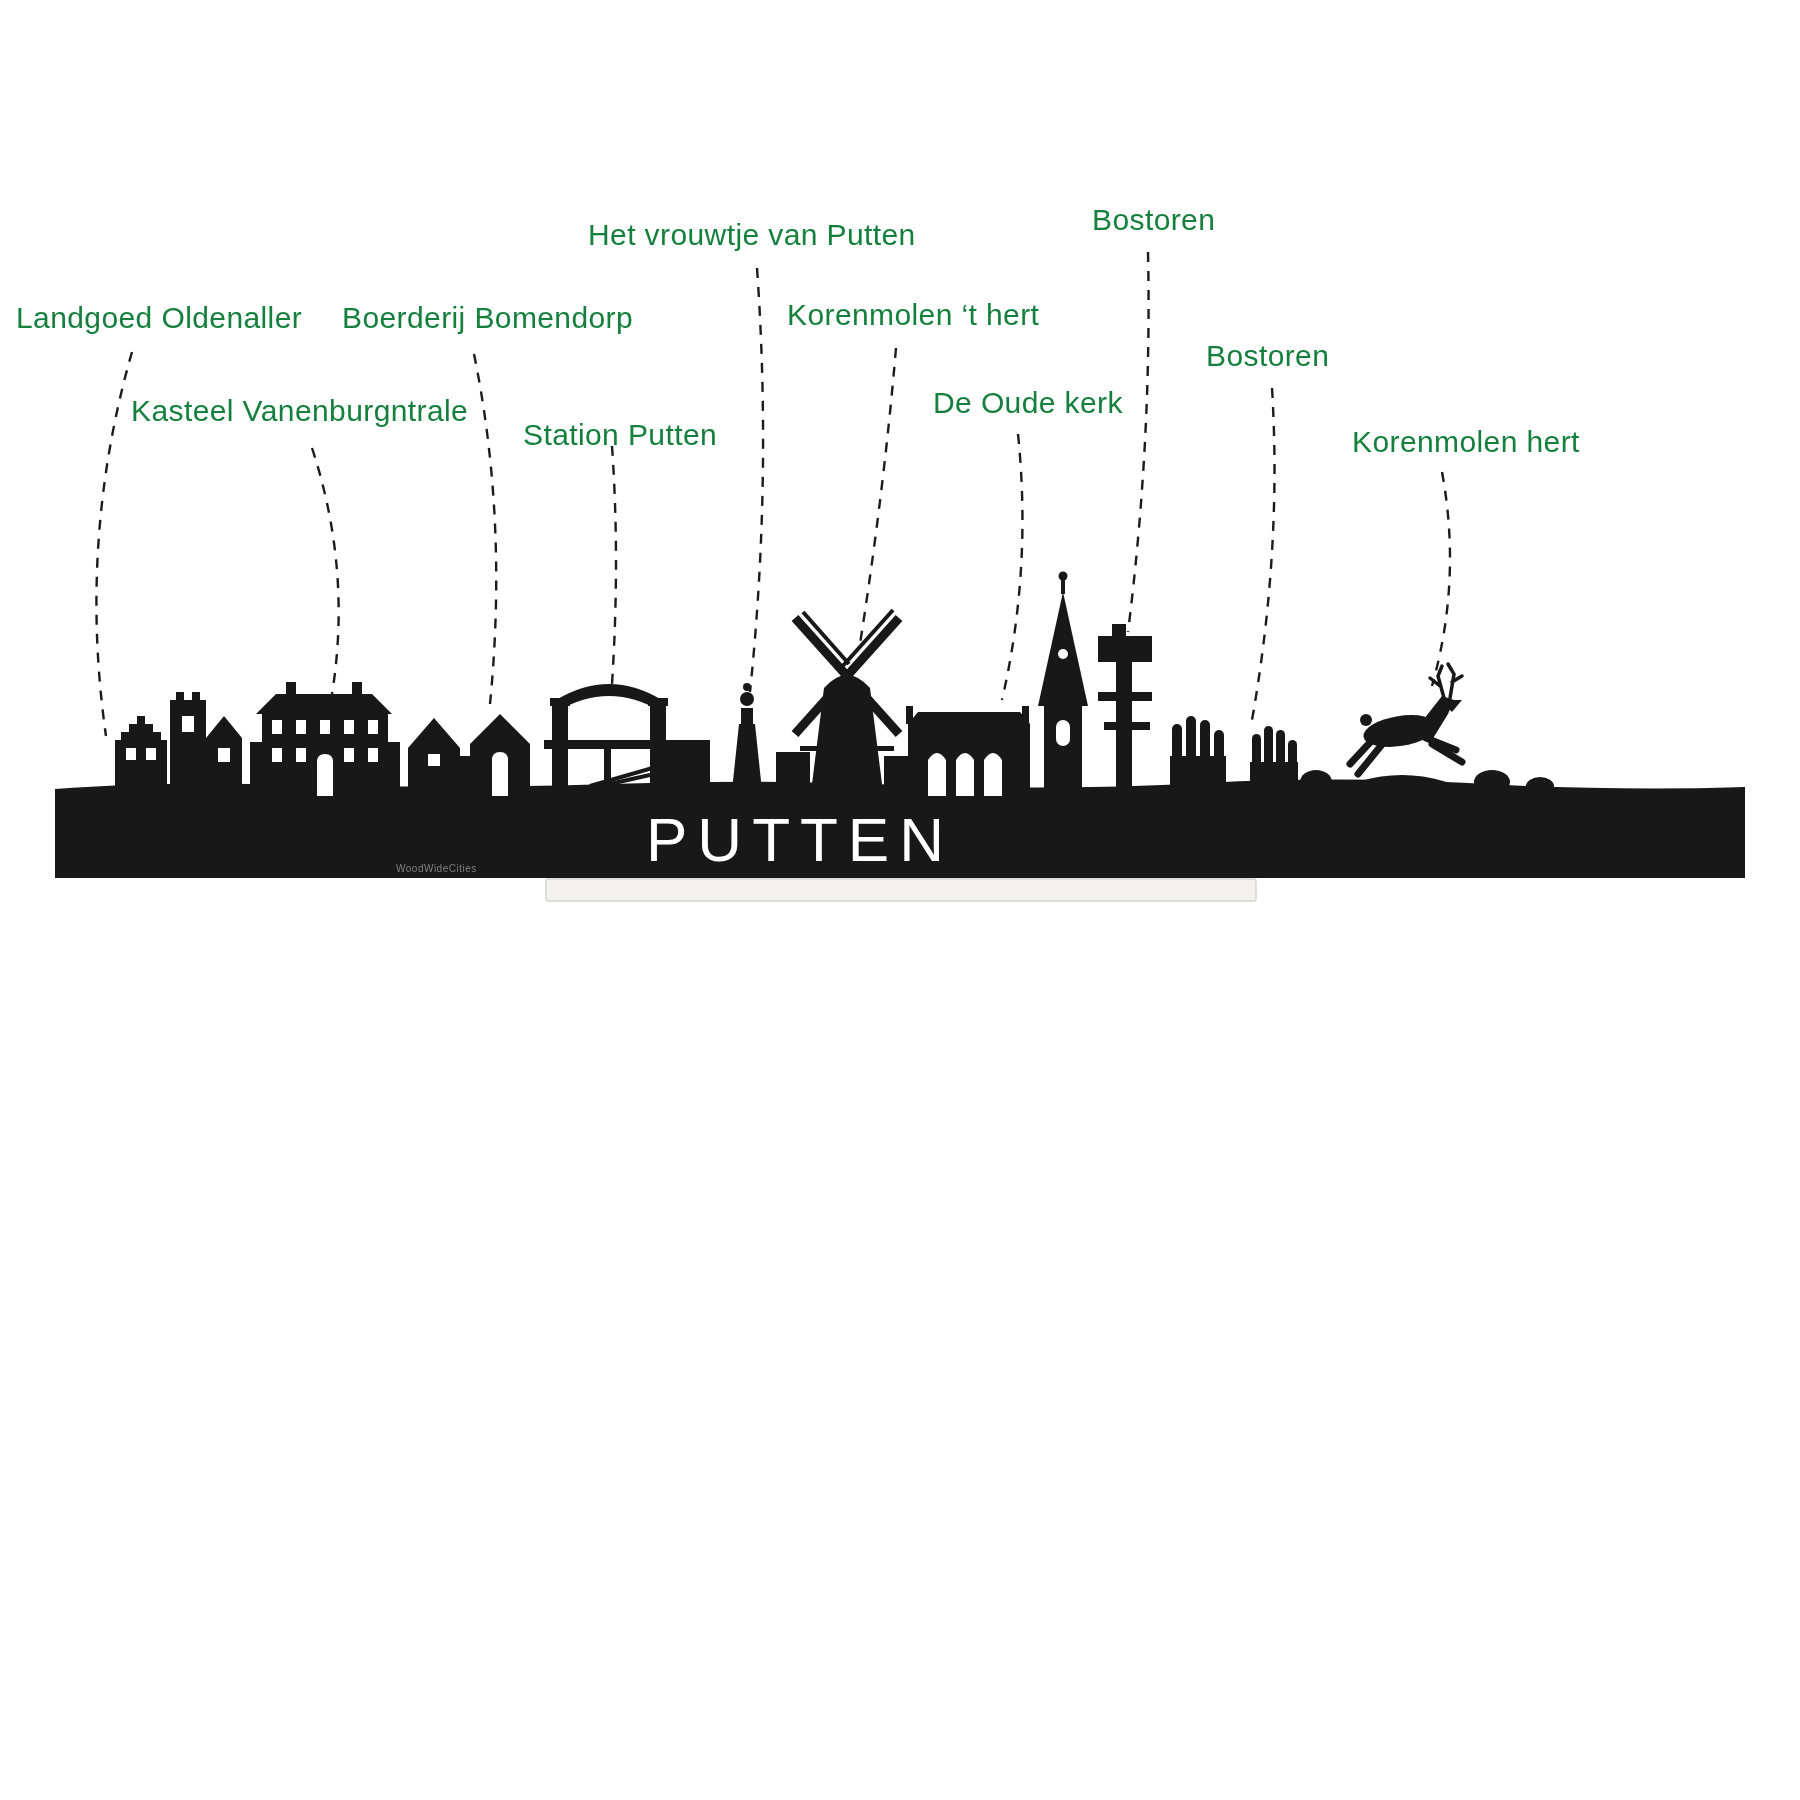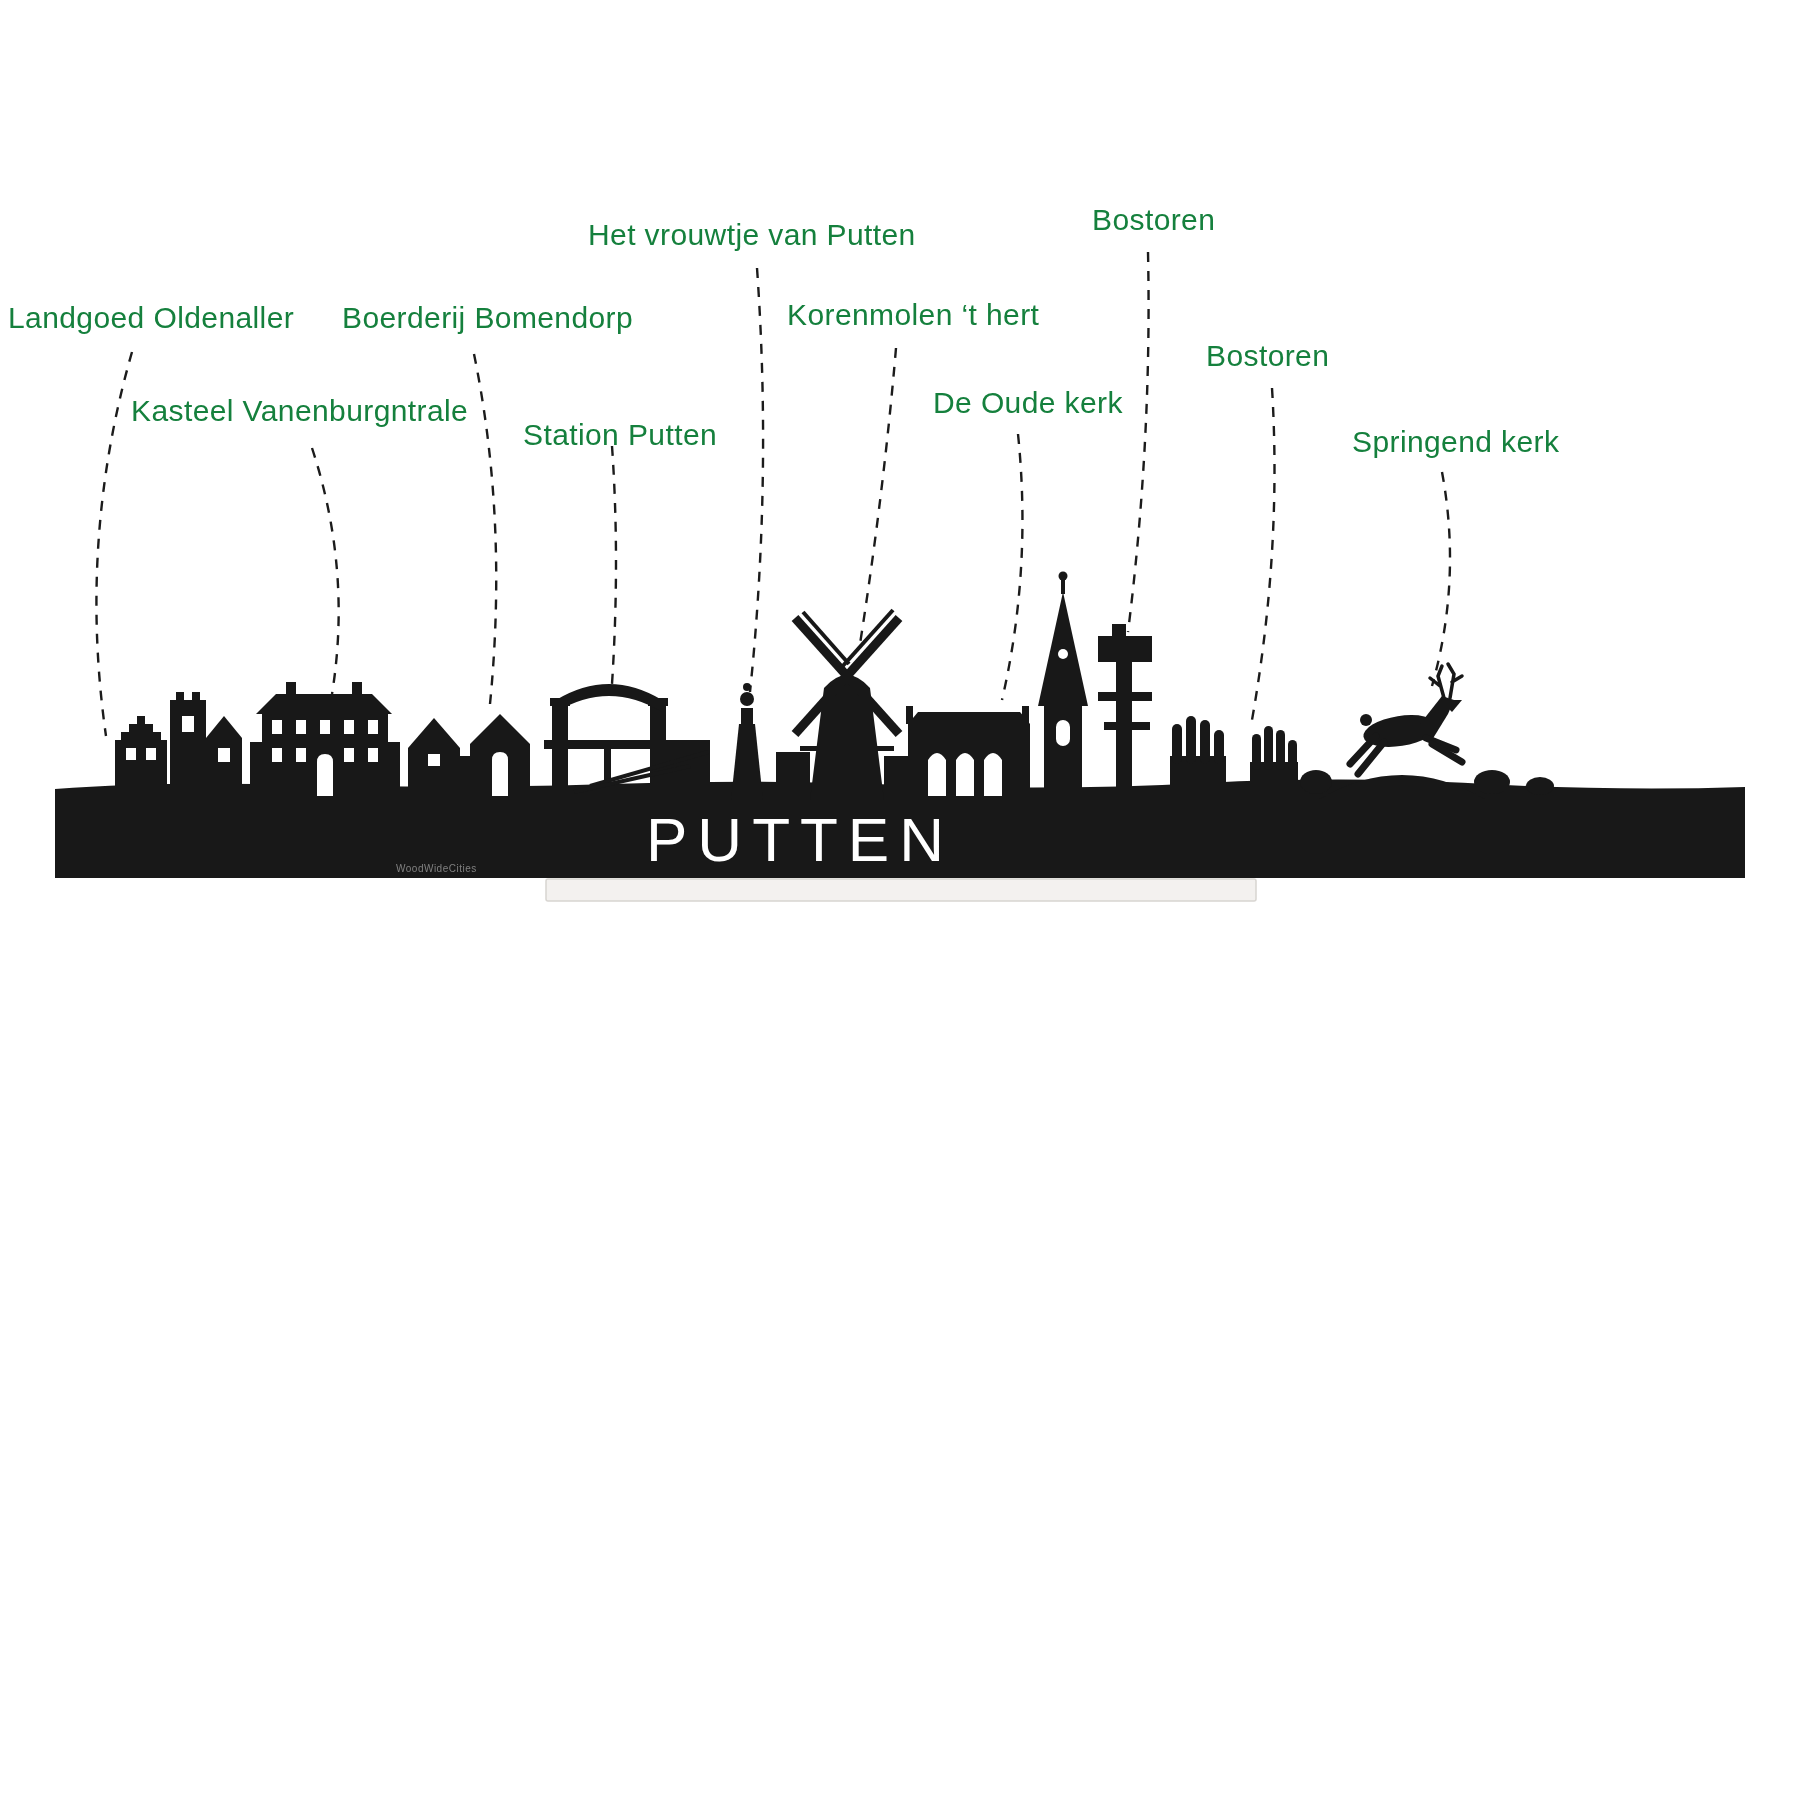--- a/index.html
+++ b/index.html
@@ -197,24 +197,24 @@
       <path d="M984 796 V760 Q993 746 1002 760 V796 Z"></path>
       <rect x="1056" y="720" width="14" height="26" rx="7"></rect>
       <circle cx="1063" cy="654" r="5"></circle>
     </g>
 
     <text class="skyline-name" x="800" y="861" text-anchor="middle">PUTTEN</text>
 
     <text class="watermark" x="396" y="872">WoodWideCities</text>
   </svg>
 
-  <div class="label" style="left:8px;   top:303px">Landgoed Oldenaller</div>
+  <div class="label" style="left:16px;   top:303px">Landgoed Oldenaller</div>
   <div class="label" style="left:131px; top:396px">Kasteel Vanenburgntrale</div>
   <div class="label" style="left:342px; top:303px">Boerderij Bomendorp</div>
   <div class="label" style="left:523px; top:420px">Station Putten</div>
   <div class="label" style="left:588px; top:220px">Het vrouwtje van Putten</div>
   <div class="label" style="left:787px; top:300px">Korenmolen ‘t hert</div>
   <div class="label" style="left:933px; top:388px">De Oude kerk</div>
   <div class="label" style="left:1092px;top:205px">Bostoren</div>
   <div class="label" style="left:1206px;top:341px">Bostoren</div>
-  <div class="label" style="left:1352px;top:427px">Springend kerk</div>
+  <div class="label" style="left:1352px;top:427px">Korenmolen hert</div>
 
 </div>
 
 </body></html>

